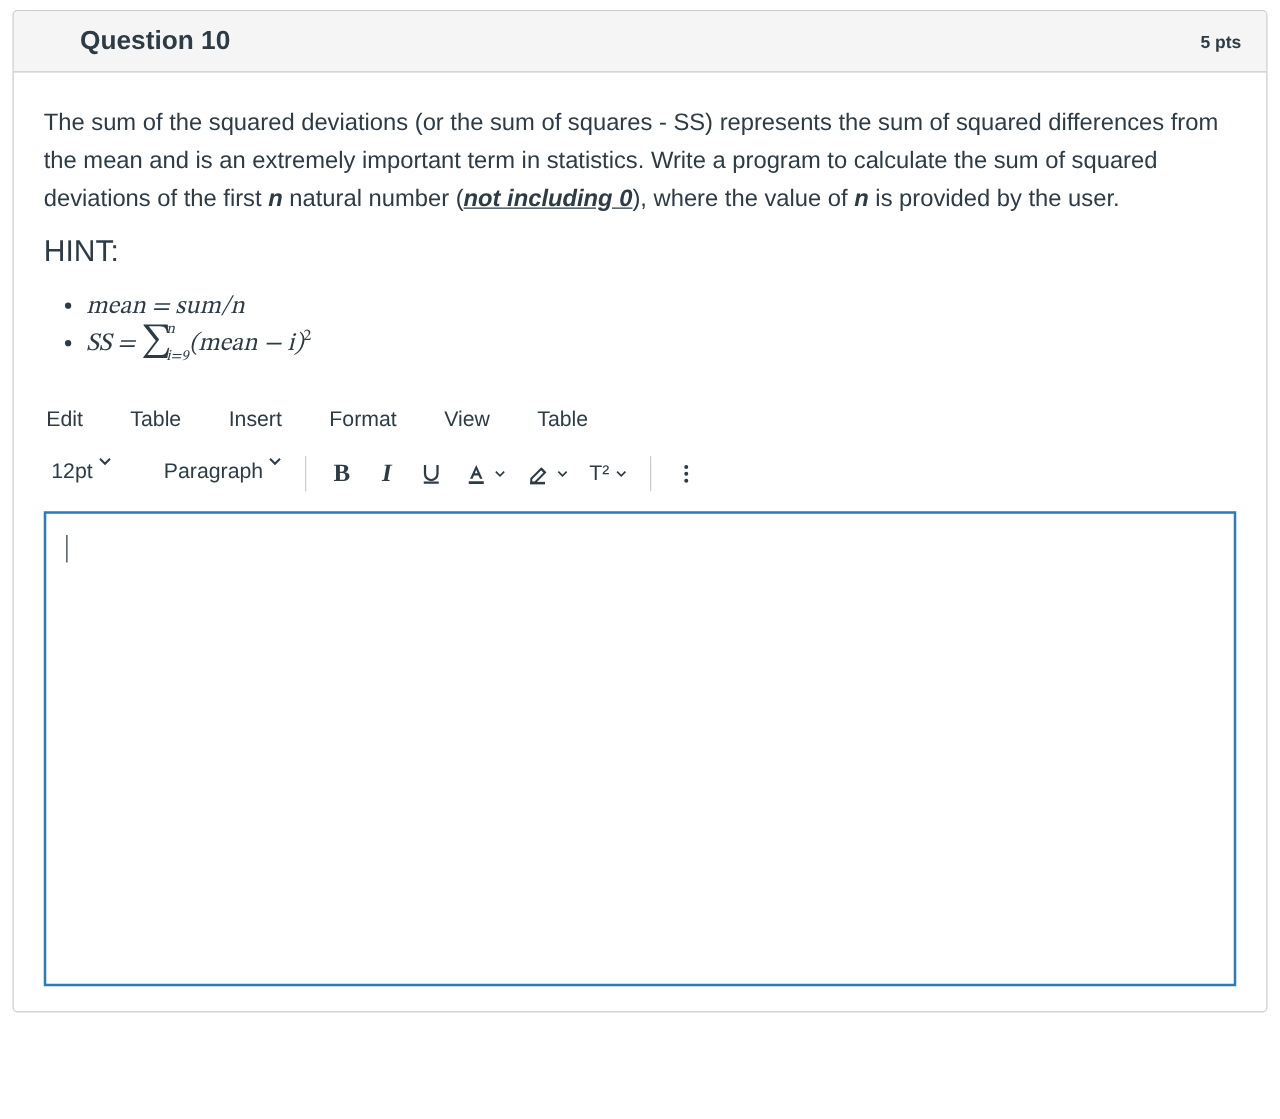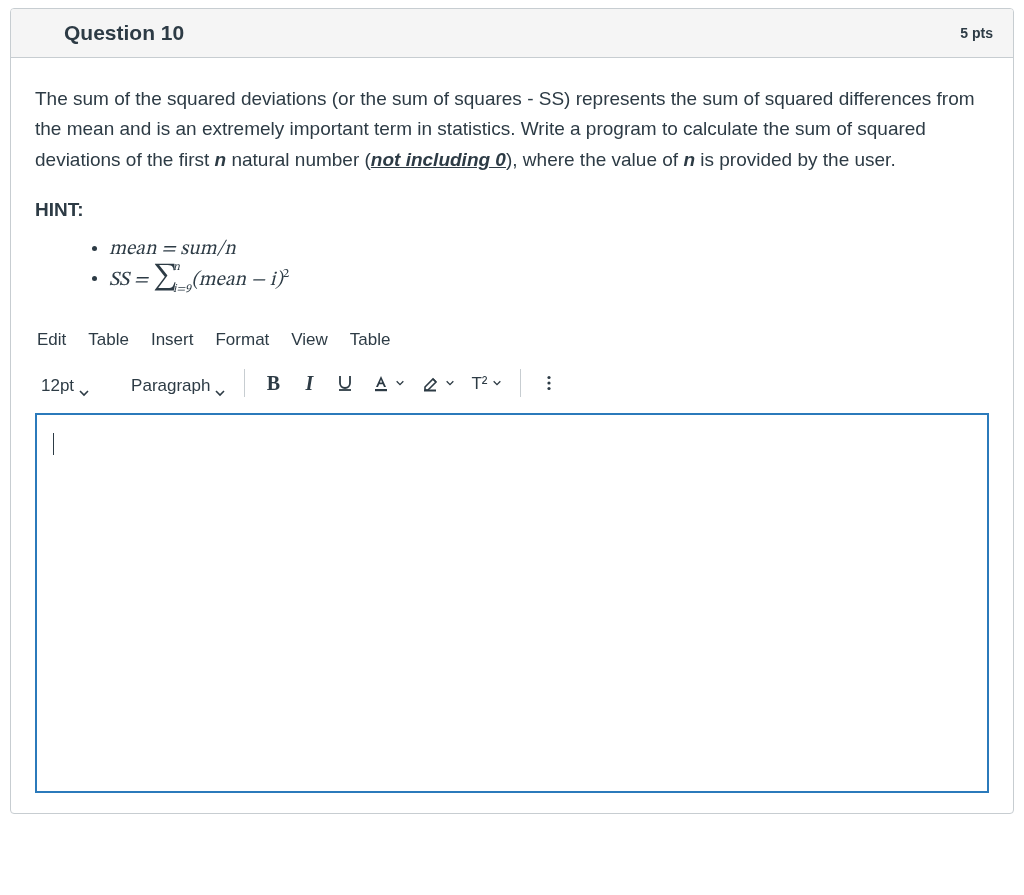--- a/index.html
+++ b/index.html
@@ -34,35 +34,33 @@
     font-weight: 700;
   }
   .question-body {
     padding: 26px 24px 20px 24px;
     font-size: 19px;
     line-height: 1.6;
   }
   .prompt-text u { text-decoration: underline; font-style: italic; }
   .prompt-text b { font-weight: 700; }
   .hint-label {
-    margin-top: 20px;
-    font-size: 19px;
-    font-weight: bold;
+    margin-top: 8px;
+    font-size: 24px;
   }
   .formula-list {
     margin: 8px 0 28px 0;
     padding-left: 34px;
   }
   .formula-list li {
     font-family: "Cambria Math", "STIX Two Math", Georgia, serif;
     font-style: italic;
     font-size: 20px;
     line-height: 1.5;
     list-style-type: disc;
-    margin-left: 40px;
   }
   .ss-row { white-space: nowrap; }
   .sigma-wrap {
     display: inline-block;
     position: relative;
     font-style: normal;
   }
   .sigma-sym {
     font-size: 26px;
     font-style: normal;
@@ -85,21 +83,21 @@
   .sq-sup {
     font-size: 13px;
     vertical-align: super;
     font-style: normal;
   }
 
   
   .editor-wrap { margin-top: 6px; }
   .menu-bar {
     display: flex;
-    gap: 22px;
+    gap: 38px;
     padding: 4px 2px 10px 2px;
     font-size: 17px;
   }
   .menu-item {
     cursor: pointer;
     color: #2d3b45;
   }
   .toolbar {
     display: flex;
     align-items: center;
@@ -124,21 +122,21 @@
     background: #c7cdd1;
     margin: 0 8px;
   }
   .chev {
     margin-left: 4px;
     display: inline-block;
   }
   .chev svg { display:block; }
   .font-size-dd, .block-dd {
     display: inline-flex;
-    align-items: flex-end;
+    align-items: flex-start;
     cursor: pointer;
     padding: 0 6px;
     height: 32px;
   }
   .bold-glyph { font-weight: 900; font-size: 20px; font-family: Georgia, serif; }
   .italic-glyph { font-style: italic; font-weight: 600; font-size: 20px; font-family: Georgia, serif; }
   .icon-slot { display:inline-flex; align-items:center; justify-content:center; }
 
   .editor-area {
     border: 2px solid #2b7abb;

